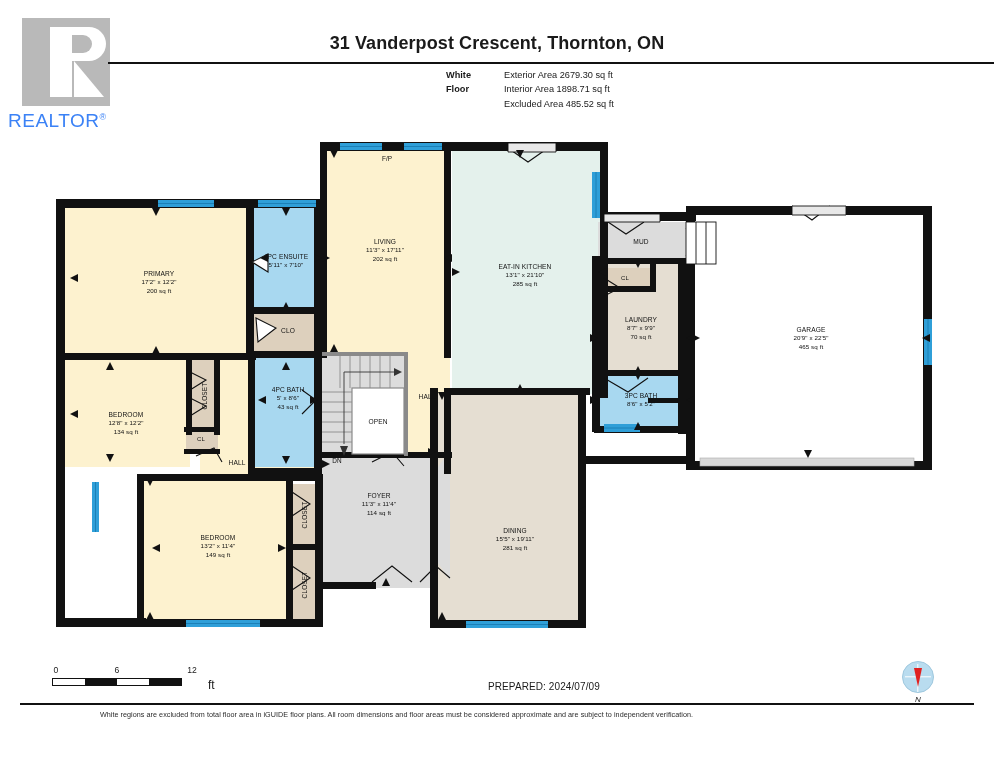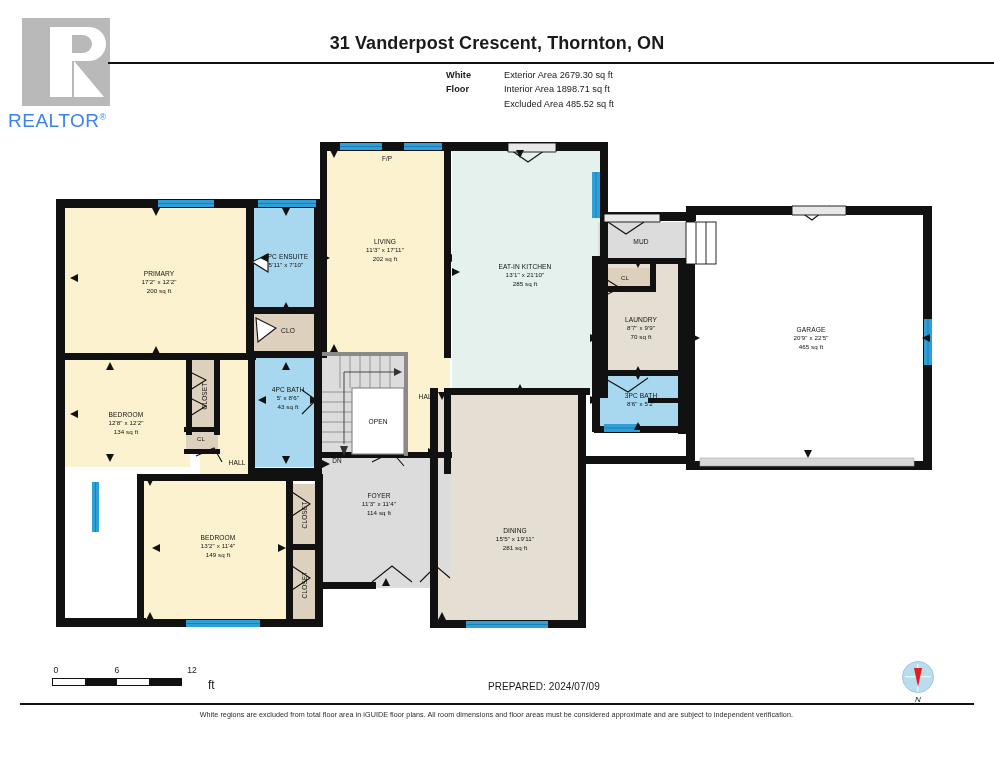--- a/index.html
+++ b/index.html
@@ -54,21 +54,21 @@
                         background:#ffffff;transform:translateX(-50%);}
   #compass .dial:after{content:"";position:absolute;top:50%;left:2px;height:1.4px;width:26px;
                        background:#ffffff;transform:translateY(-50%);}
   #compass .needle{position:absolute;left:50%;top:7px;width:0;height:0;margin-left:-4.5px;
                    border-left:4.5px solid transparent;border-right:4.5px solid transparent;
                    border-top:19px solid #e02020;}
   #compass .nlab{position:absolute;left:0;top:34px;width:40px;text-align:center;
                  font-size:8px;font-style:italic;}
 
   #frule{position:absolute;left:20px;top:703px;width:954px;height:1.5px;background:#111;}
-  #disclaimer{position:absolute;left:0;top:710px;width:793px;text-align:right;
+  #disclaimer{position:absolute;left:0;top:710px;width:793px;text-align:center;
               font-size:7.2px;color:#2a2a2a;letter-spacing:.05px;}
 </style>
 </head>
 <body>
 
 <div id="logo">
   <div class="rbox">
     <div class="rstem"></div>
     <div class="rbowl"></div>
     <div class="rbowl2"></div>

